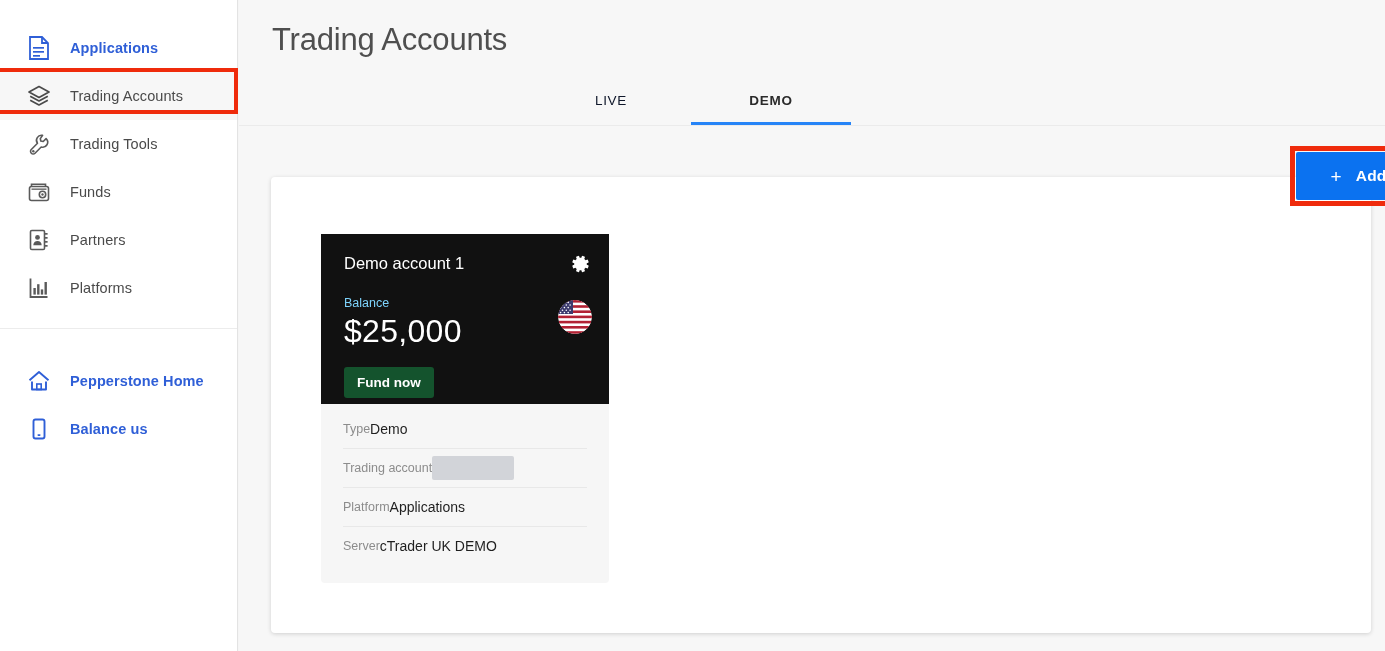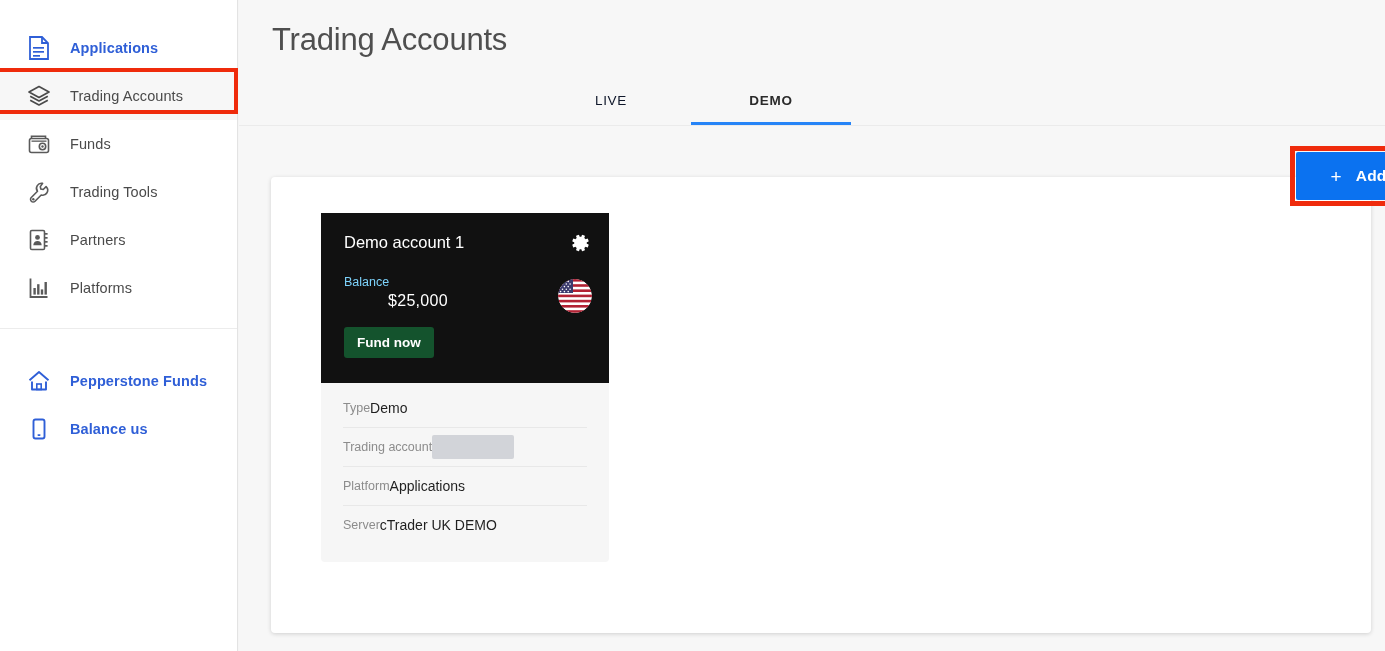--- a/index.html
+++ b/index.html
@@ -178,21 +178,21 @@
     height: 456px;
     background: #ffffff;
     border-radius: 4px;
     box-shadow: 0 1px 4px rgba(0,0,0,.16);
   }
 
   
   #account-tile {
     position: absolute;
     left: 50px;
-    top: 36px;
+    top: 57px;
     width: 288px;
   }
   #account-head {
     background: #111111;
     padding: 20px 22px 22px 23px;
     box-sizing: border-box;
     height: 170px;
     position: relative;
   }
   #account-name {
@@ -213,24 +213,23 @@
   }
   #balance-block {
     margin-top: 23px;
   }
   #balance-label {
     color: #7dd3fc;
     font-size: 12.5px;
   }
   #balance-value {
     color: #ffffff;
-    font-size: 16px;
+    font-size: 32px;
     margin-top: 3px;
     letter-spacing: .3px;
-    margin-left: 44px;
   }
   #flag-icon {
     position: absolute;
     right: 17px;
     top: 66px;
     width: 34px;
     height: 34px;
     border-radius: 50%;
     overflow: hidden;
   }
@@ -303,38 +302,38 @@
           <path d="M3.2 12.3 L12 17 L20.8 12.3" fill="none" stroke="#4a4a4a" stroke-width="1.7" stroke-linejoin="round"></path>
           <path d="M3.2 16.3 L12 21 L20.8 16.3" fill="none" stroke="#4a4a4a" stroke-width="1.7" stroke-linejoin="round"></path>
         </svg>
       </span>
       <span class="nav-label">Trading Accounts</span>
     </div>
 
     <div class="nav-item">
       <span class="nav-icon">
         <svg width="24" height="24" viewBox="0 0 24 24">
+          <path d="M15.6 3.4 a5 5 0 0 0 -5.1 7.9 l-6.2 6.2 a2.6 2.6 0 1 0 3.7 3.7 l6.2 -6.2 a5 5 0 0 0 4.9 -8.4 l-2.9 2.9 l-2.4 -0.5 l-0.5 -2.4 z" fill="none" stroke="#5a5a5a" stroke-width="1.6" stroke-linejoin="round"></path>
+          <circle cx="6.3" cy="19.3" r="1.2" fill="#5a5a5a"></circle>
+        </svg>
+      </span>
+      <span class="nav-label">Trading Tools</span>
+    </div>
+
+    <div class="nav-item">
+      <span class="nav-icon">
+        <svg width="24" height="24" viewBox="0 0 24 24">
           <rect x="2.5" y="6.5" width="19" height="14" rx="2" fill="none" stroke="#5a5a5a" stroke-width="1.6"></rect>
           <path d="M4.5 6.5 V4.2 h14 v2.3" fill="none" stroke="#5a5a5a" stroke-width="1.6"></path>
           <rect x="4.5" y="8.5" width="15" height="1.3" fill="#5a5a5a"></rect>
           <circle cx="15.5" cy="14.5" r="3.2" fill="none" stroke="#5a5a5a" stroke-width="1.6"></circle>
           <circle cx="15.5" cy="14.5" r="1.2" fill="#5a5a5a"></circle>
         </svg>
       </span>
       <span class="nav-label">Funds</span>
-    </div>
-
-    <div class="nav-item">
-      <span class="nav-icon">
-        <svg width="24" height="24" viewBox="0 0 24 24">
-          <path d="M15.6 3.4 a5 5 0 0 0 -5.1 7.9 l-6.2 6.2 a2.6 2.6 0 1 0 3.7 3.7 l6.2 -6.2 a5 5 0 0 0 4.9 -8.4 l-2.9 2.9 l-2.4 -0.5 l-0.5 -2.4 z" fill="none" stroke="#5a5a5a" stroke-width="1.6" stroke-linejoin="round"></path>
-          <circle cx="6.3" cy="19.3" r="1.2" fill="#5a5a5a"></circle>
-        </svg>
-      </span>
-      <span class="nav-label">Trading Tools</span>
     </div>
 
     <div class="nav-item">
       <span class="nav-icon">
         <svg width="24" height="24" viewBox="0 0 24 24">
           <rect x="3.5" y="2.5" width="14" height="19" rx="1.3" fill="none" stroke="#5a5a5a" stroke-width="1.6"></rect>
           <circle cx="10.5" cy="9.4" r="2.4" fill="#5a5a5a"></circle>
           <path d="M6.3 17.2 c0 -2.6 1.9 -4.2 4.2 -4.2 s4.2 1.6 4.2 4.2 z" fill="#5a5a5a"></path>
           <rect x="18" y="5" width="2.6" height="1.7" fill="#5a5a5a"></rect>
           <rect x="18" y="9" width="2.6" height="1.7" fill="#5a5a5a"></rect>
@@ -365,21 +364,21 @@
   <div class="nav-group-secondary">
 
     <div class="nav-item is-link">
       <span class="nav-icon">
         <svg width="24" height="24" viewBox="0 0 24 24">
           <path d="M2.5 11.2 L12 3 L21.5 11.2" fill="none" stroke="#2f5fd7" stroke-width="1.9" stroke-linejoin="round"></path>
           <path d="M5 12.6 V20.5 h14 V12.6" fill="none" stroke="#2f5fd7" stroke-width="1.9" stroke-linejoin="round"></path>
           <rect x="9.8" y="15" width="4.4" height="5.5" fill="none" stroke="#2f5fd7" stroke-width="1.6"></rect>
         </svg>
       </span>
-      <span class="nav-label">Pepperstone Funds</span>
+      <span class="nav-label">Pepperstone Home</span>
     </div>
 
     <div class="nav-item is-link">
       <span class="nav-icon">
         <svg width="24" height="24" viewBox="0 0 24 24">
           <rect x="6.5" y="2.5" width="11" height="19" rx="2" fill="none" stroke="#2f5fd7" stroke-width="1.9"></rect>
           <rect x="10.4" y="17.3" width="3.2" height="1.6" rx="0.8" fill="#2f5fd7"></rect>
         </svg>
       </span>
       <span class="nav-label">Balance us</span>

